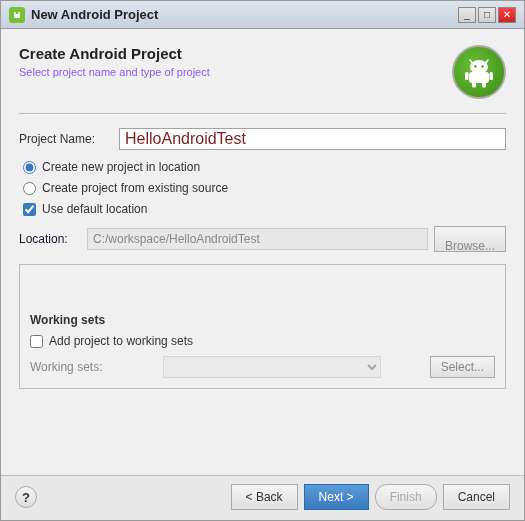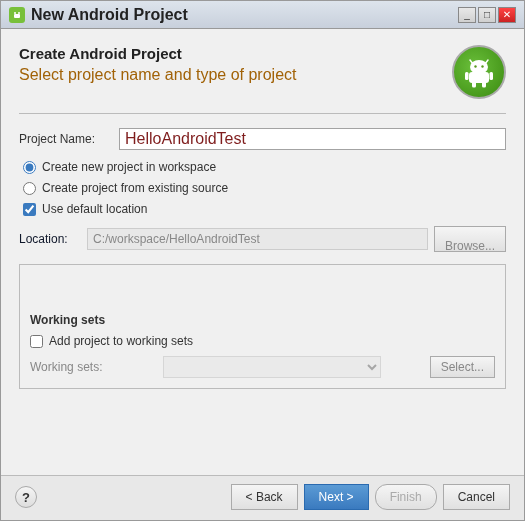--- a/index.html
+++ b/index.html
@@ -39,21 +39,21 @@
       background: #78c03a;
       border-radius: 3px;
       display: flex;
       align-items: center;
       justify-content: center;
       font-size: 10px;
       color: white;
     }
     .title-bar-text {
       flex: 1;
-      font-size: 16px;
+      font-size: 13px;
       color: #222;
       font-weight: bold;
     }
     .title-bar-buttons {
       display: flex;
       gap: 2px;
     }
     .tb-btn {
       width: 18px;
       height: 16px;
@@ -82,22 +82,22 @@
     .header-text {
       flex: 1;
     }
     .header-title {
       font-size: 15px;
       font-weight: bold;
       color: #222;
       margin-bottom: 4px;
     }
     .header-subtitle {
-      font-size: 16px;
-      color: #a16207;
+      font-size: 11px;
+      color: #8b5cf6;
     }
     .android-logo {
       width: 54px;
       height: 54px;
       border-radius: 50%;
       background: radial-gradient(circle at 40% 40%, #6abf3a, #3a8a10);
       display: flex;
       align-items: center;
       justify-content: center;
       border: 2px solid #aaa;
@@ -349,21 +349,21 @@
 
     <div class="divider"></div>
 
     <div class="form-row">
       <span class="form-label">Project Name:</span>
       <input class="form-input" type="text" value="HelloAndroidTest" style="">
     </div>
 
     <div class="radio-row">
       <input type="radio" name="project-type" id="radio-new" checked="" style="">
-      <label class="radio-label" for="radio-new">Create new project in workspace</label>
+      <label class="radio-label" for="radio-new">Create new project in location</label>
     </div>
 
     <div class="radio-row">
       <input type="radio" name="project-type" id="radio-existing" style="">
       <label class="radio-label" for="radio-existing">Create project from existing source</label>
     </div>
 
     <div class="checkbox-row">
       <input type="checkbox" id="default-loc" checked="" style="">
       <label class="checkbox-label" for="default-loc">Use default location</label>

